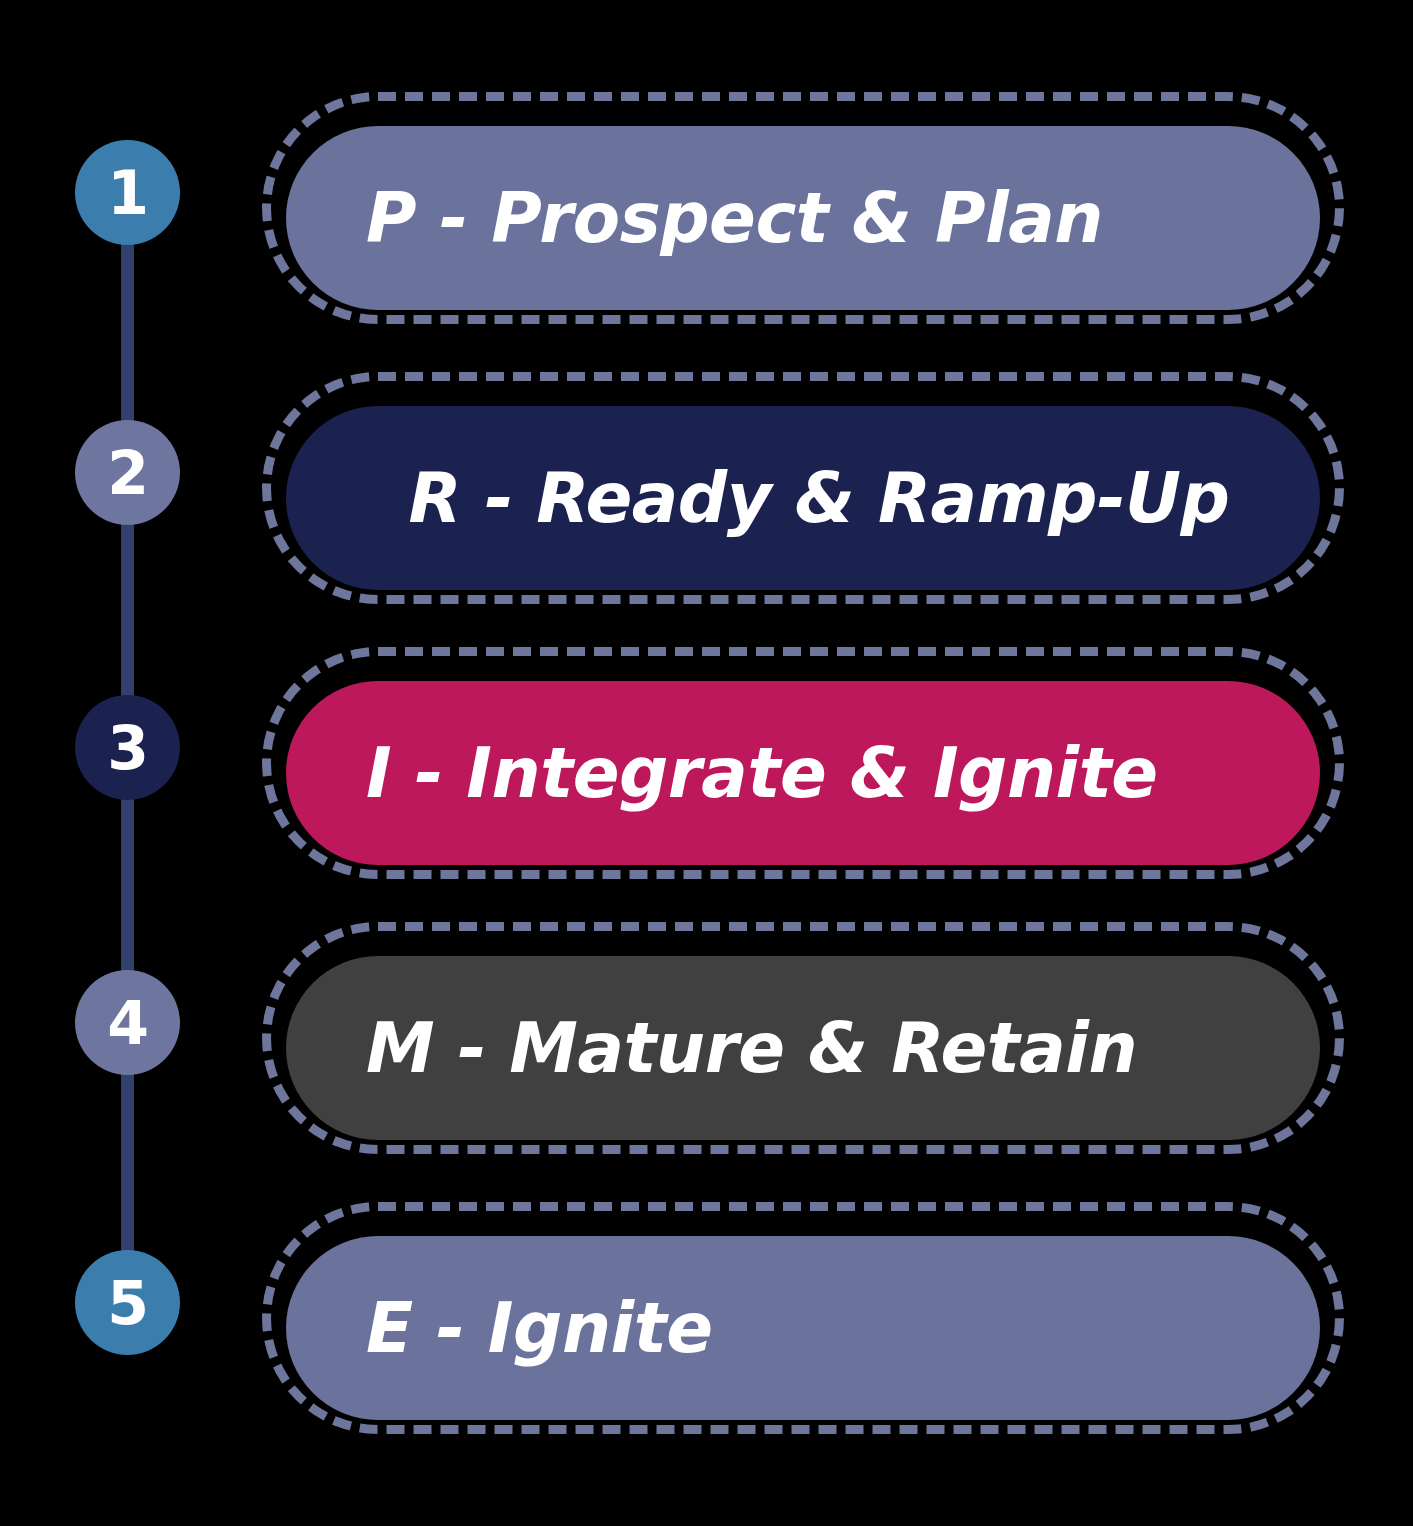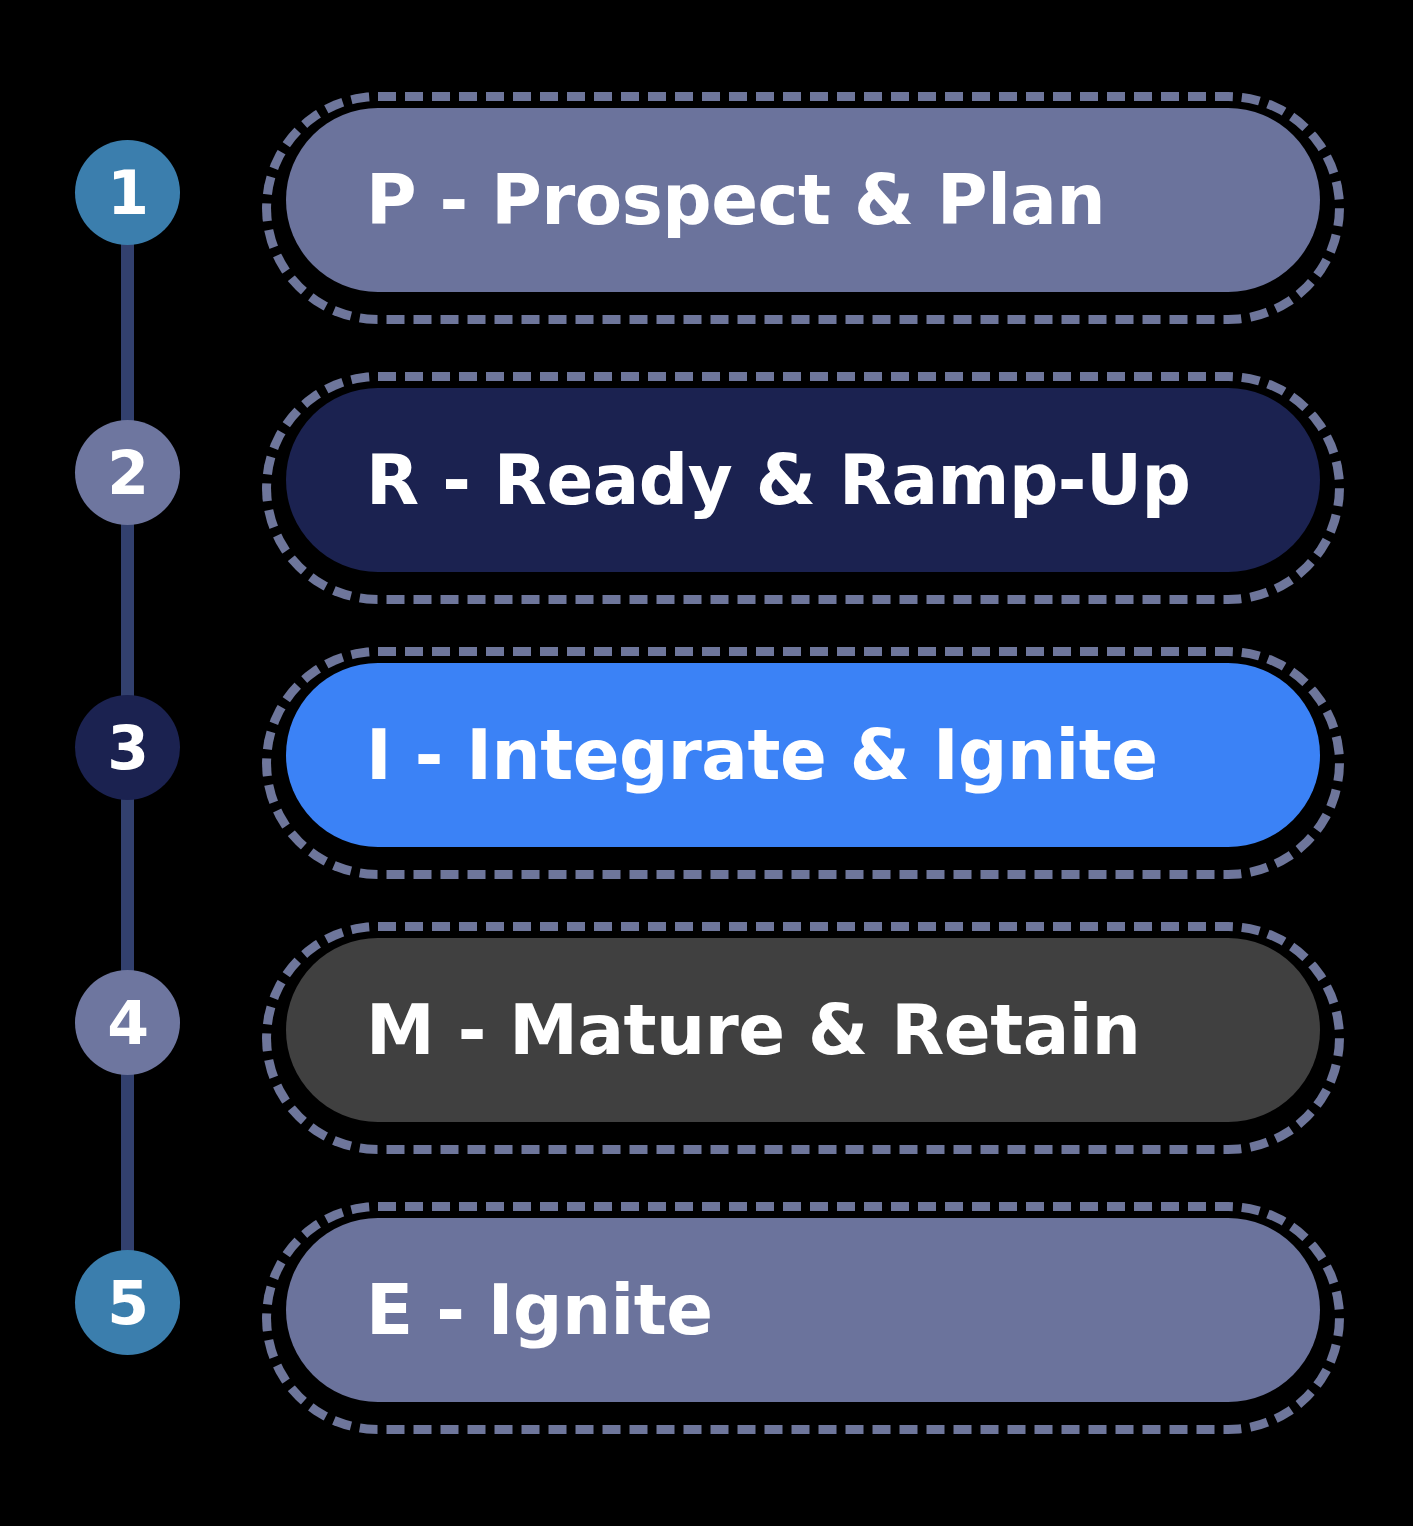--- a/index.html
+++ b/index.html
@@ -89,29 +89,30 @@
     height: 100%;
     box-sizing: border-box;
     border: 9px dashed #6e769b;
     border-radius: 116px;
   }
 
   
   .pill {
     position: absolute;
     left: 24px;
-    top: 16px;
+    top: 34px;
     width: 1034px;
     height: 184px;
     border-radius: 92px;
     display: flex;
     align-items: center;
     box-sizing: border-box;
     padding-left: 80px;
     padding-right: 48px;
+    font-style: italic;
   }
   .pill-label {
     color: #ffffff;
     font-size: 69px;
     font-weight: bold;
     line-height: 1;
     white-space: nowrap;
     letter-spacing: -0.5px;
     user-select: none;
   }
@@ -134,33 +135,33 @@
       </div>
     </div>
   </div>
 
   <div class="step-row r2">
     <div class="marker" style="background-color: rgb(110, 118, 159);">
       <span class="marker-num" style="color: rgb(255, 255, 255);">2</span>
     </div>
     <div class="pill-wrap">
       <div class="pill-dash" style="border-color: rgb(110, 118, 155);"></div>
-      <div class="pill" style="background-color: rgb(27, 34, 80);">
+      <div class="pill" style="background-color: rgb(27, 34, 80); justify-content: center;">
         <span class="pill-label" style="color: rgb(255, 255, 255);">R - Ready &amp; Ramp-Up</span>
       </div>
     </div>
   </div>
 
   <div class="step-row r3">
     <div class="marker" style="background-color: rgb(27, 34, 80);">
       <span class="marker-num" style="color: rgb(255, 255, 255);">3</span>
     </div>
     <div class="pill-wrap">
       <div class="pill-dash" style="border-color: rgb(110, 118, 155);"></div>
-      <div class="pill" style="background-color: #3b82f6;">
+      <div class="pill" style="background-color: #be185d;">
         <span class="pill-label" style="color: rgb(255, 255, 255);">I - Integrate &amp; Ignite</span>
       </div>
     </div>
   </div>
 
   <div class="step-row r4">
     <div class="marker" style="background-color: rgb(110, 118, 159);">
       <span class="marker-num" style="color: rgb(255, 255, 255);">4</span>
     </div>
     <div class="pill-wrap">

